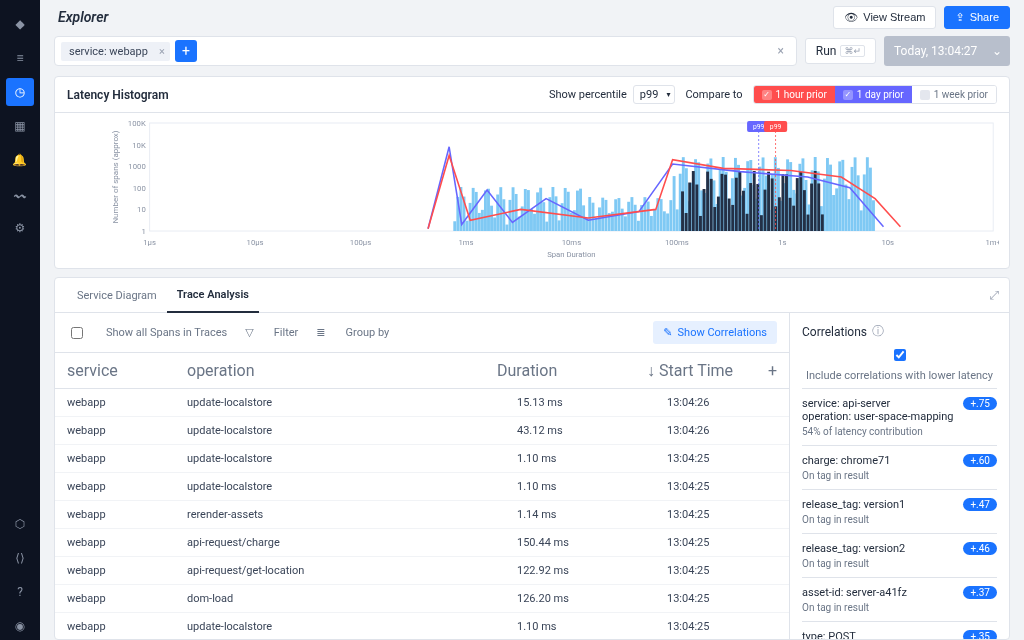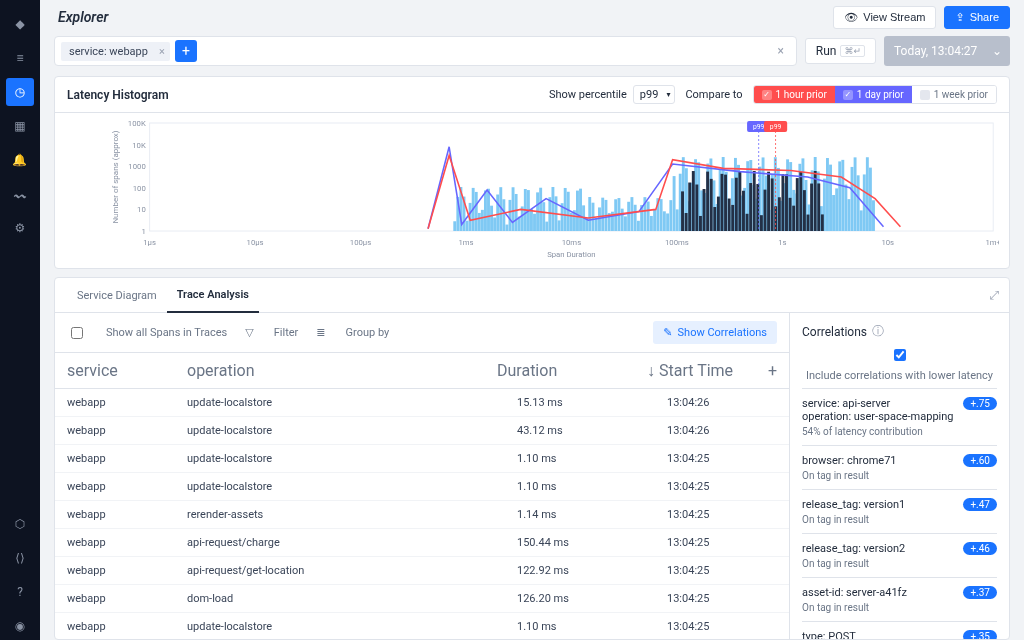--- a/index.html
+++ b/index.html
@@ -494,21 +494,21 @@
           <span>Include correlations with lower latency</span>
           </label>
         <div id="corrlist">
             <div class="citem">
               <span class="ln">service: api-server</span>
               <span class="ln">operation: user-space-mapping</span>
               <div class="sub">54% of latency contribution</div>
               <span class="badge">+.75</span>
             </div>
             <div class="citem">
-              <span class="ln">browser: chrome71</span>
+              <span class="ln">charge: chrome71</span>
               <div class="sub">On tag in result</div>
               <span class="badge">+.60</span>
             </div>
             <div class="citem">
               <span class="ln">release_tag: version1</span>
               <div class="sub">On tag in result</div>
               <span class="badge">+.47</span>
             </div>
             <div class="citem">
               <span class="ln">release_tag: version2</span>

